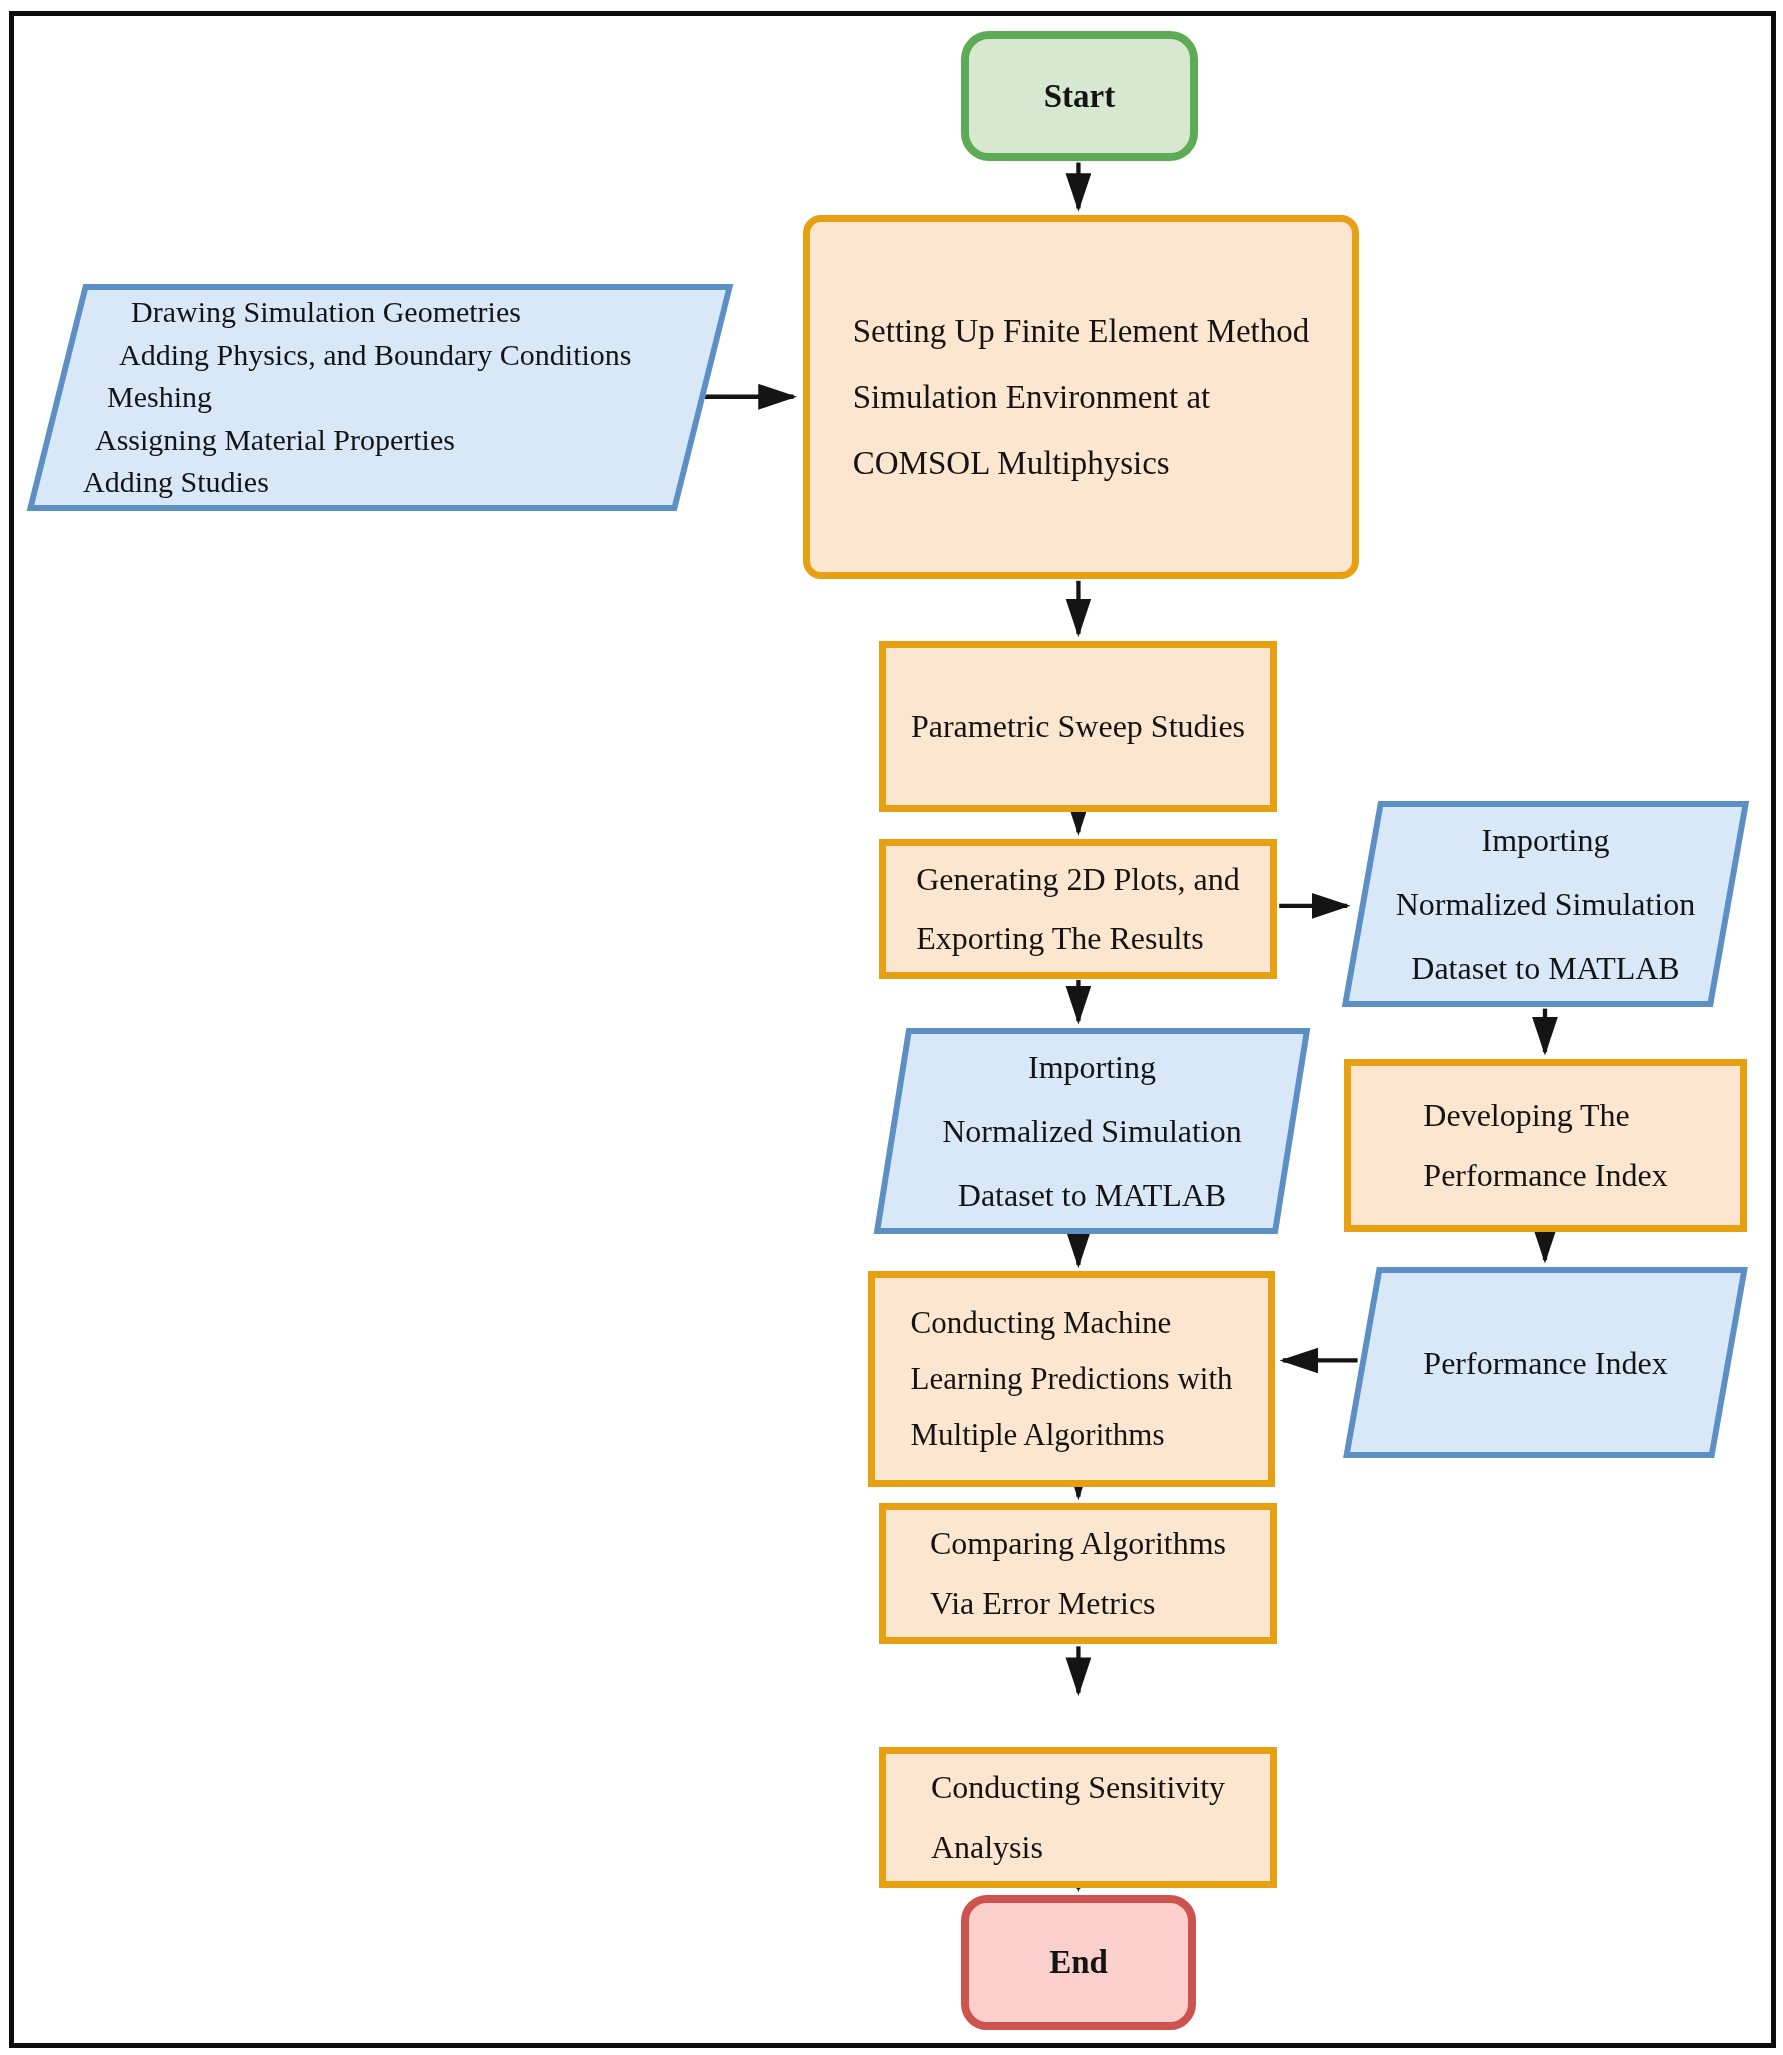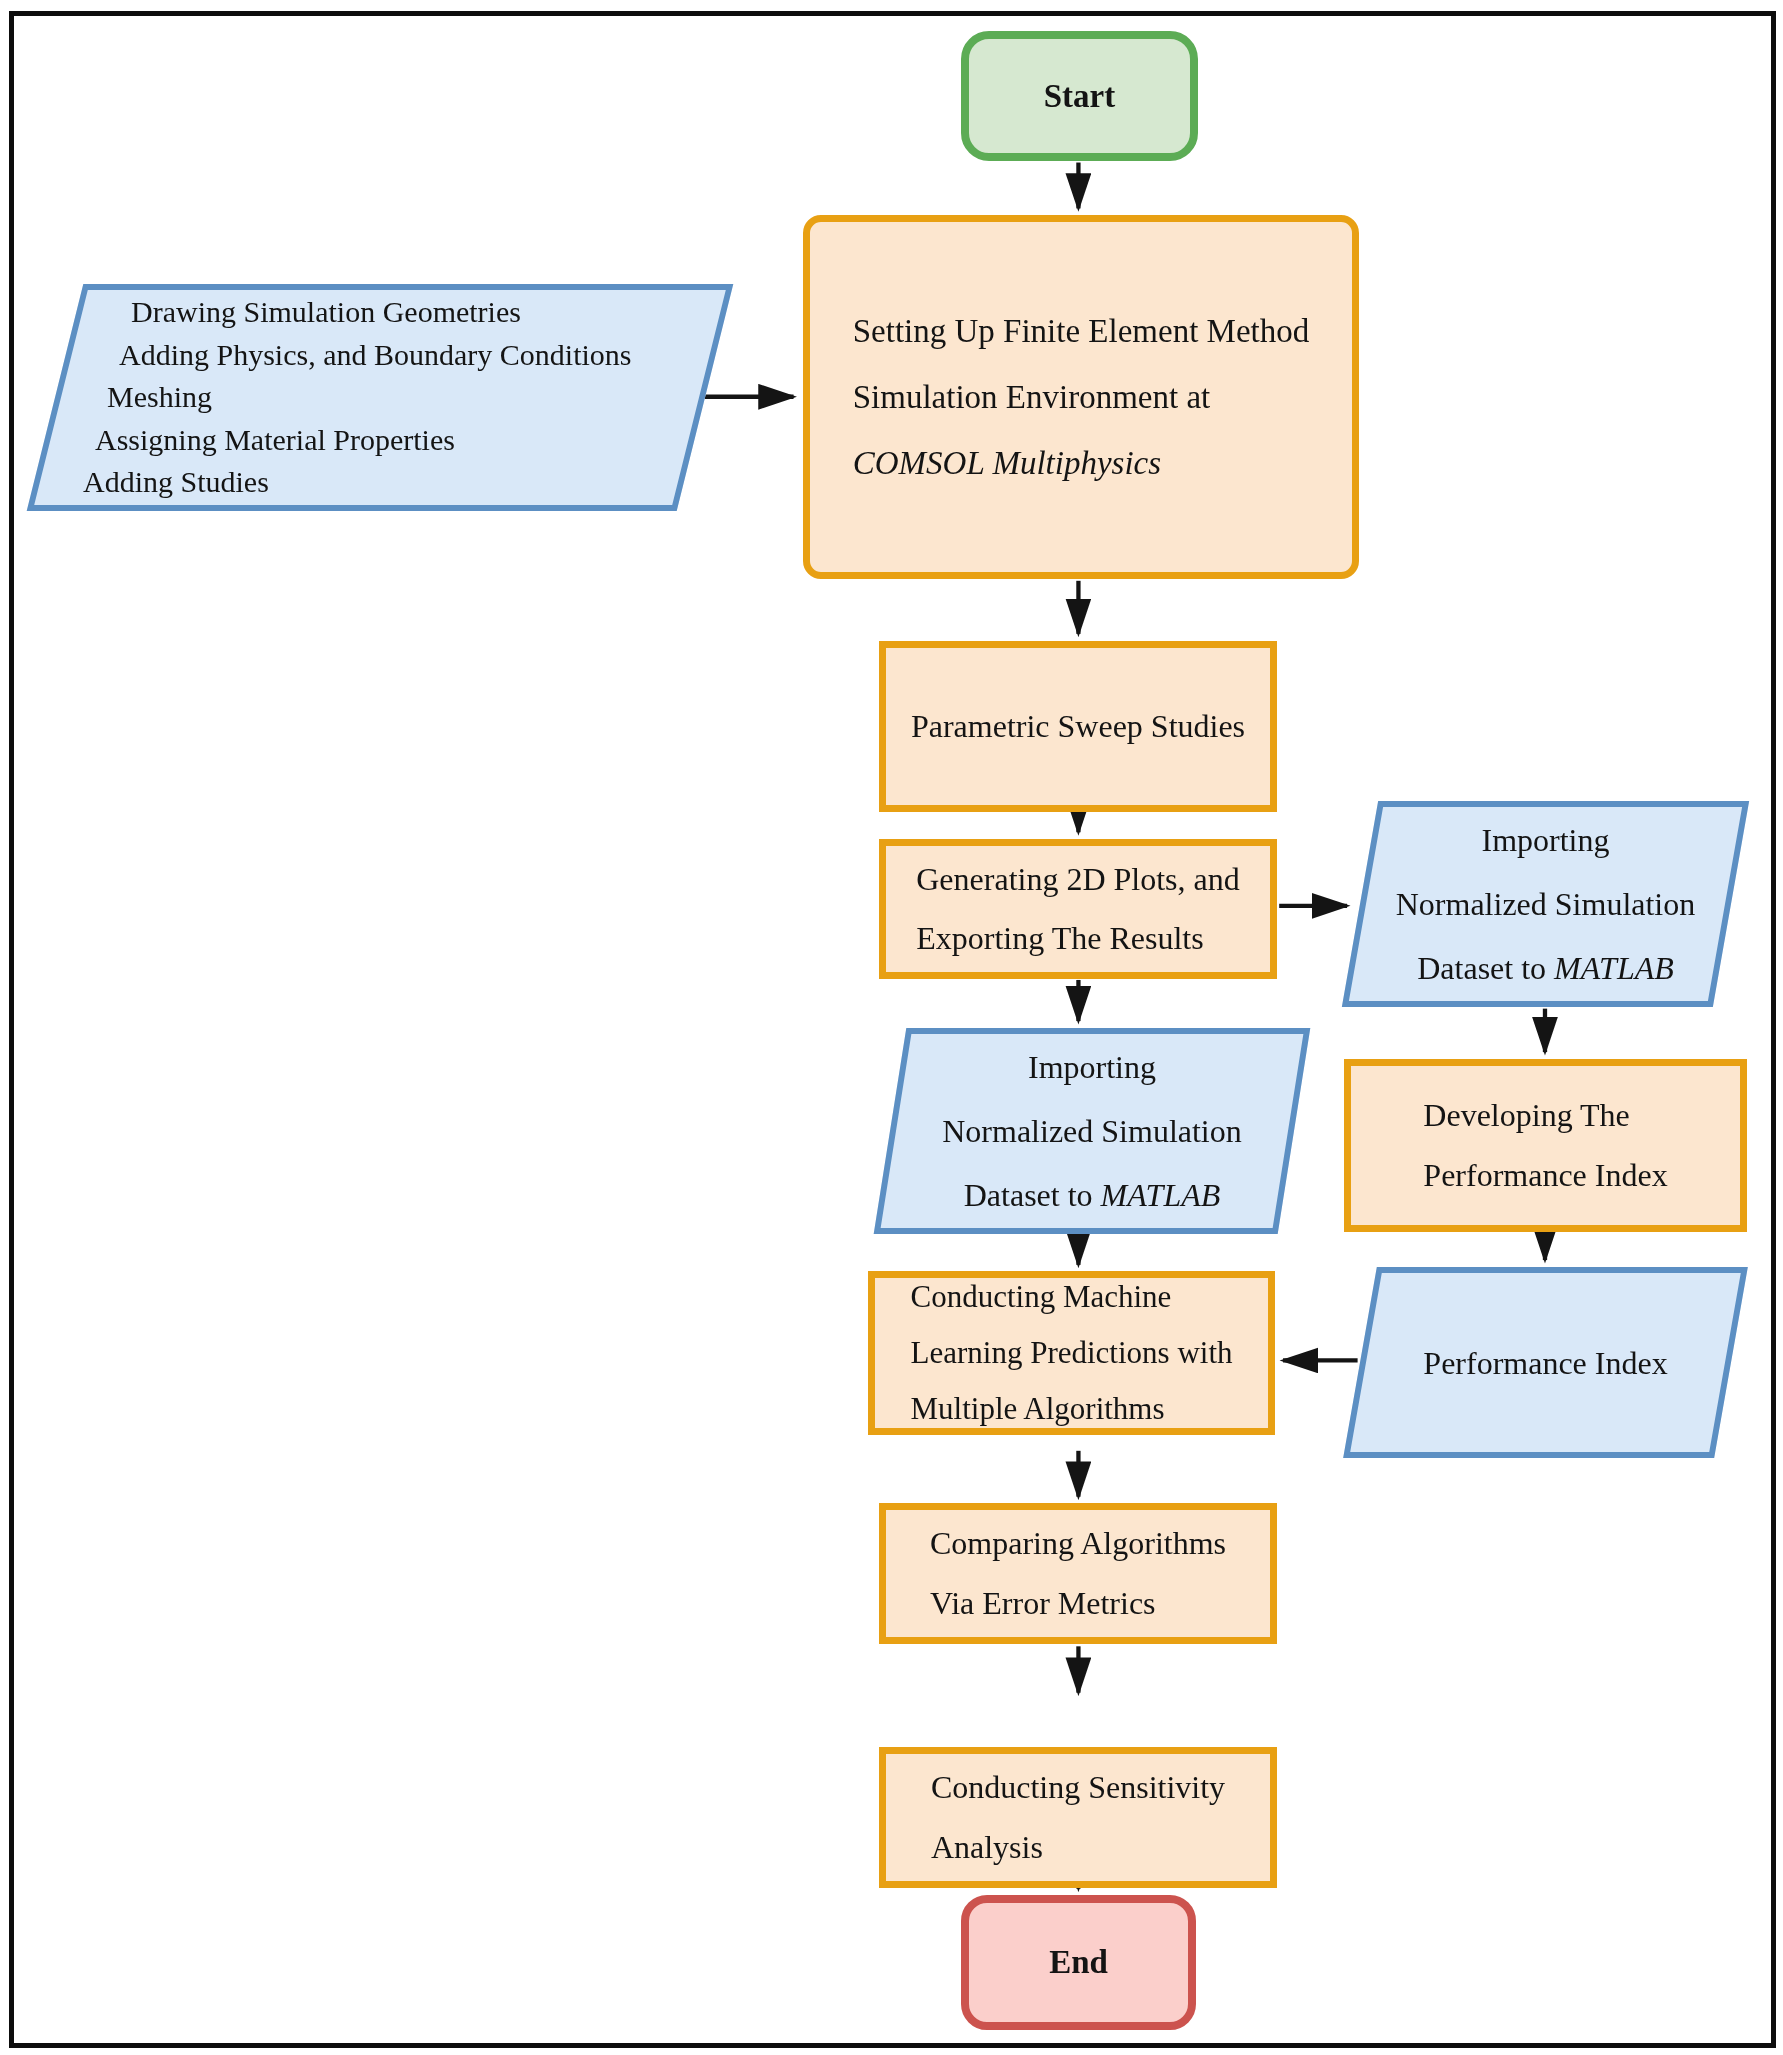--- a/index.html
+++ b/index.html
@@ -48,21 +48,21 @@
   .unskew9{transform:skewX(9deg);}
   .par-inner-left{
     position:absolute;left:0;top:0;right:0;bottom:0;
     display:flex;flex-direction:column;justify-content:center;
     text-align:left;font-size:30px;line-height:1.42;
     padding-left:22px;white-space:nowrap;
   }
   .line{display:block;}
   .fem-box{font-size:33px;line-height:2.0;border-radius:18px;}
   .ml-box{font-size:31px;line-height:1.8;}
-  .i{font-style:italic;}
+  .i{}
   .ind0{margin-left:48px;}
   .ind1{margin-left:36px;}
   .ind2{margin-left:24px;}
   .ind3{margin-left:12px;}
   .ind4{margin-left:0px;}
   #arrows{position:absolute;left:0;top:0;pointer-events:none;}
 </style>
 </head>
 <body>
 
@@ -152,21 +152,21 @@
       <span class="line">Performance Index</span>
     </div>
   </div>
 
   <div class="par skew10" style="left:1360px;top:1267px;width:371px;height:191px;">
     <div class="par-inner unskew10">
       <span>Performance Index</span>
     </div>
   </div>
 
-  <div class="node proc ml-box" style="left:868px;top:1271px;width:407px;height:164px;">
+  <div class="node proc ml-box" style="left:868px;top:1271px;width:407px;height:216px;">
     <div>
       <span class="line">Conducting Machine</span>
       <span class="line">Learning Predictions with</span>
       <span class="line">Multiple Algorithms</span>
     </div>
   </div>
 
   <div class="node proc" style="left:879px;top:1503px;width:398px;height:141px;">
     <div>
       <span class="line">Comparing Algorithms</span>

